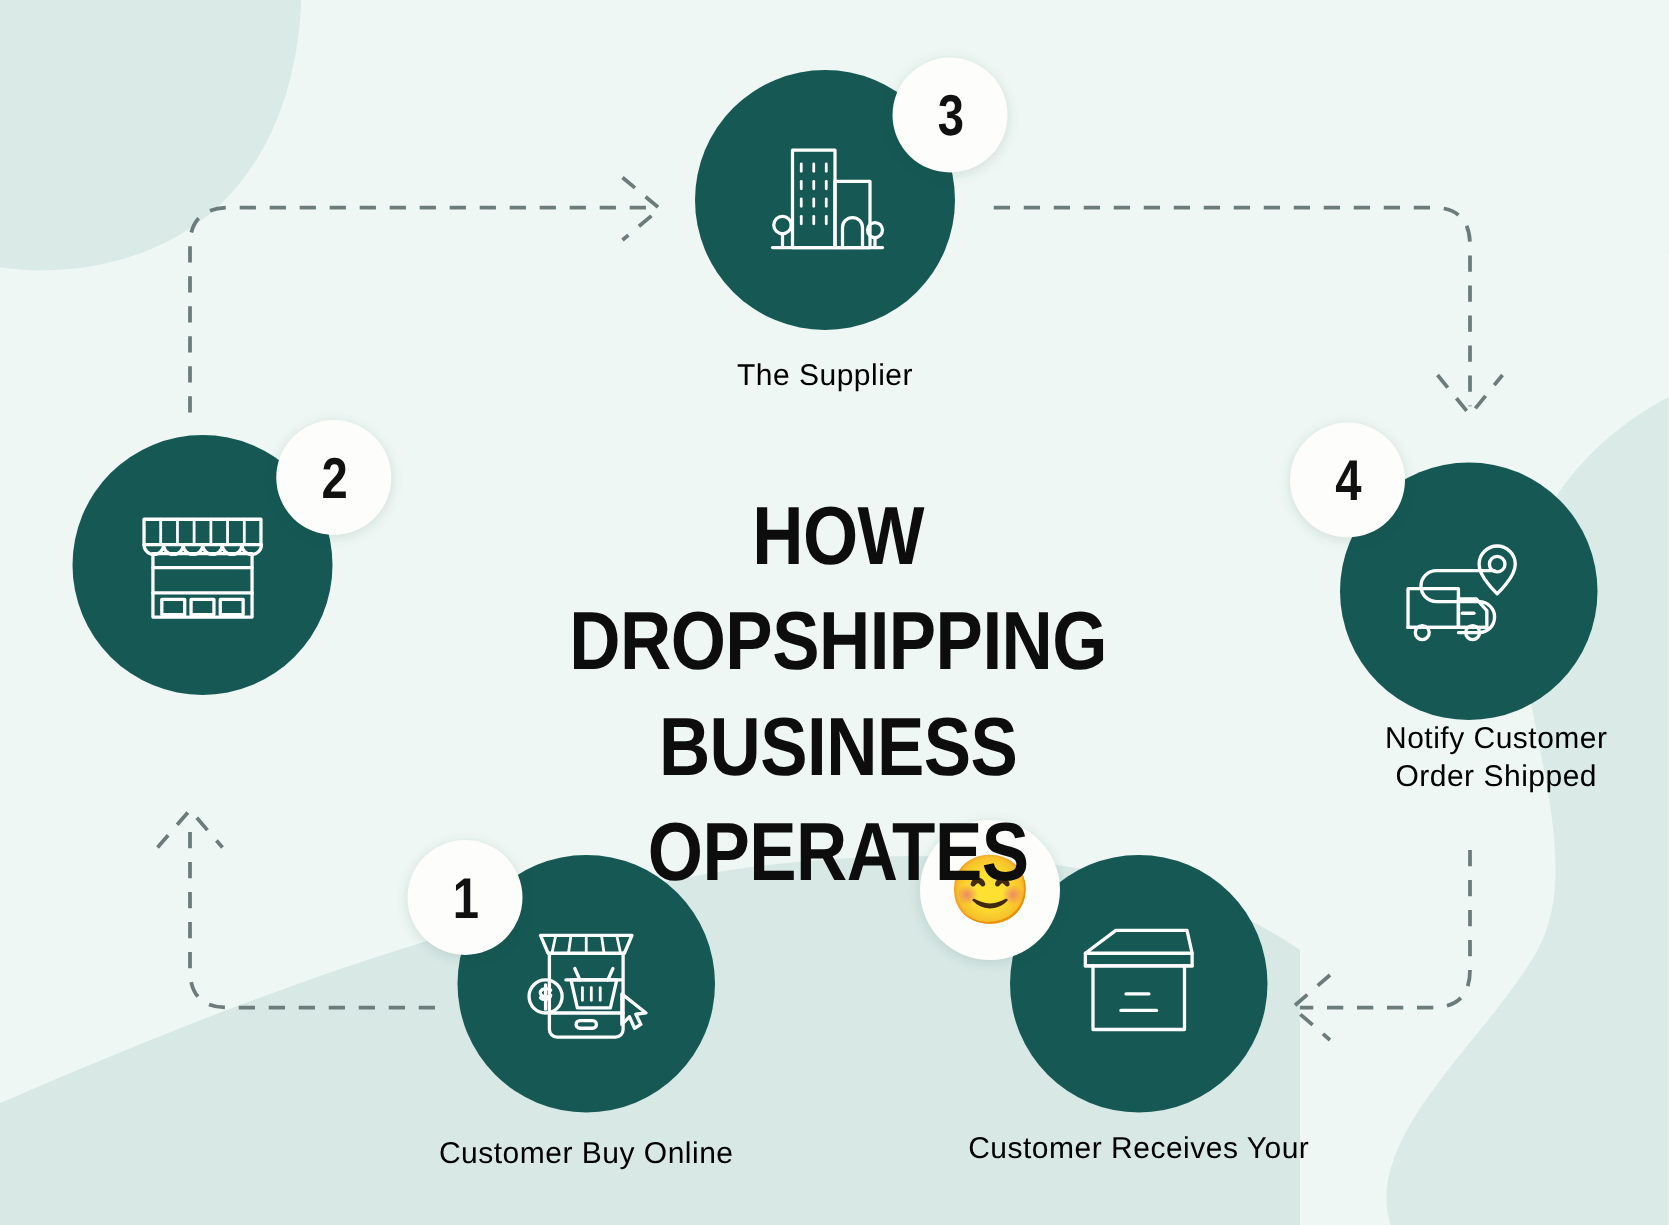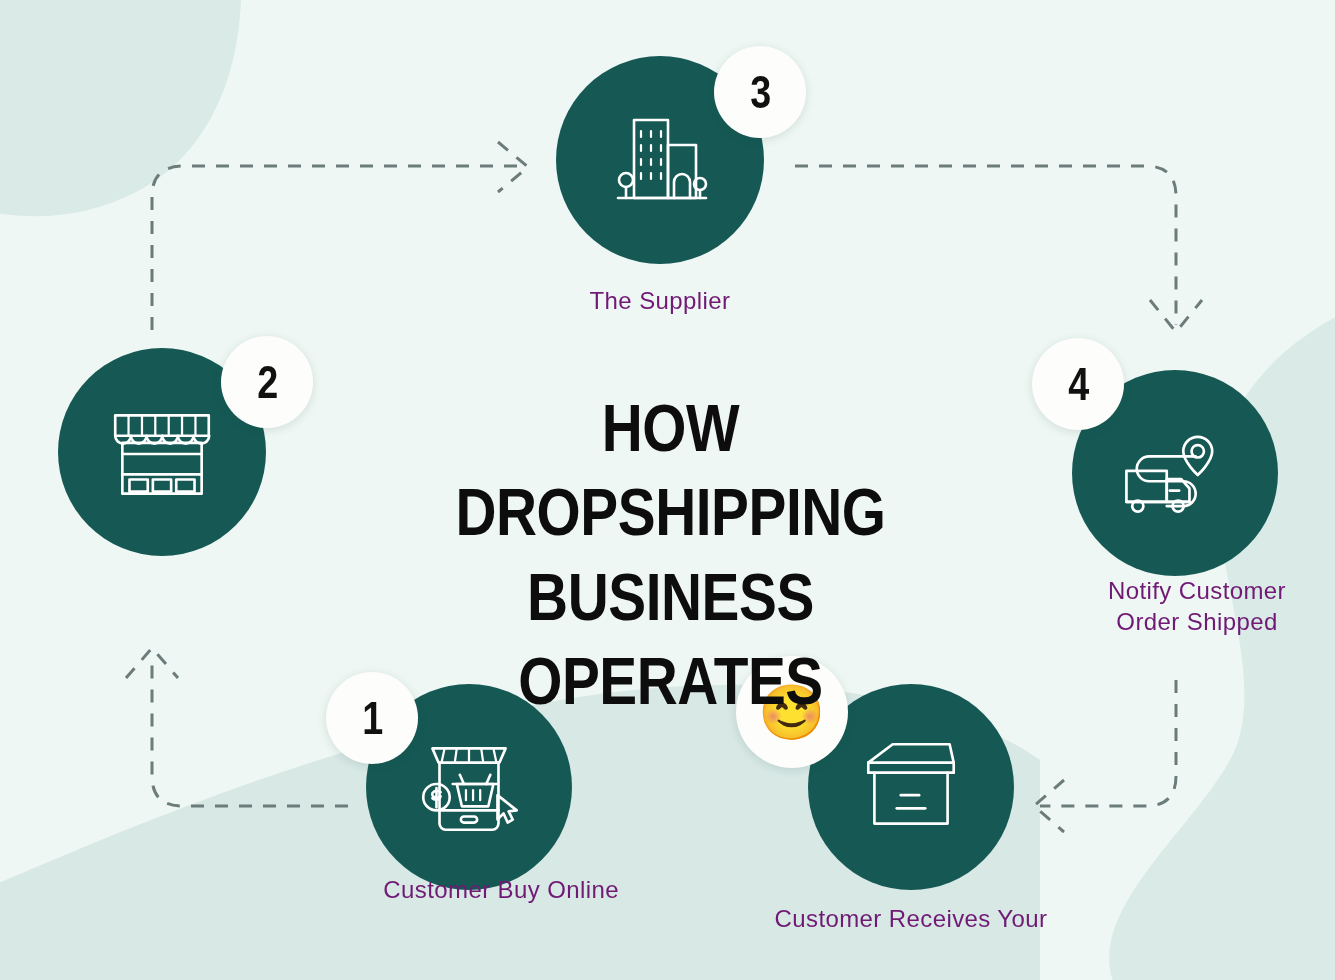--- a/index.html
+++ b/index.html
@@ -59,21 +59,21 @@
     letter-spacing: -1px;
   }
   .badge-emoji {
     font-size: 54px;
     line-height: 1;
   }
 
   .node-label {
     position: absolute;
     text-align: center;
-    color: #701a75;
+    color: #000000;
     font-family: "Liberation Sans", sans-serif;
     font-size: 24px;
     line-height: 1.28;
     letter-spacing: 0.4px;
     white-space: pre-line;
     z-index: 4;
   }
 
   #title {
     position: absolute;
@@ -232,21 +232,21 @@
         <circle cx="28" cy="70" r="13"></circle>
         <path d="M 32 65 a 5 4 0 0 0 -8 1 a 4.5 3.5 0 0 0 8 3 a 4.5 3.5 0 0 1 -8 2"></path>
         <line x1="28" y1="61" x2="28" y2="80"></line>
         <path d="M 88 68 L 88 92 L 94 86 L 98 95 L 103 92 L 99 84 L 107 83 Z"></path>
       </svg>
     </div>
     <div class="badge" style="left:-40px; top:-12px; width:92px; height:92px;">
       <span class="badge-num">1</span>
     </div>
   </div>
-  <div class="node-label" style="left:319px; top:875px; width:300px;text-align:right;">Customer Buy Online</div>
+  <div class="node-label" style="left:319px; top:908px; width:300px;">Customer Buy Online</div>
 
   <div class="node" style="left:808px; top:684px; width:255px; height:215px;">
     <div class="node-disc" style="left:0; top:0; width:206px; height:206px;">
       <svg width="122" height="122" viewBox="0 0 120 120" fill="none" stroke="#ffffff" stroke-width="2.6" stroke-linecap="round" stroke-linejoin="round">
         <path d="M 18 36 L 42 18 L 98 18 L 102 36 Z"></path>
         <line x1="18" y1="46" x2="102" y2="46"></line>
         <path d="M 18 36 L 18 46 L 102 46 L 102 36"></path>
         <path d="M 24 46 L 24 96 L 96 96 L 96 46"></path>
         <line x1="50" y1="68" x2="68" y2="68"></line>
         <line x1="46" y1="81" x2="74" y2="81"></line>

